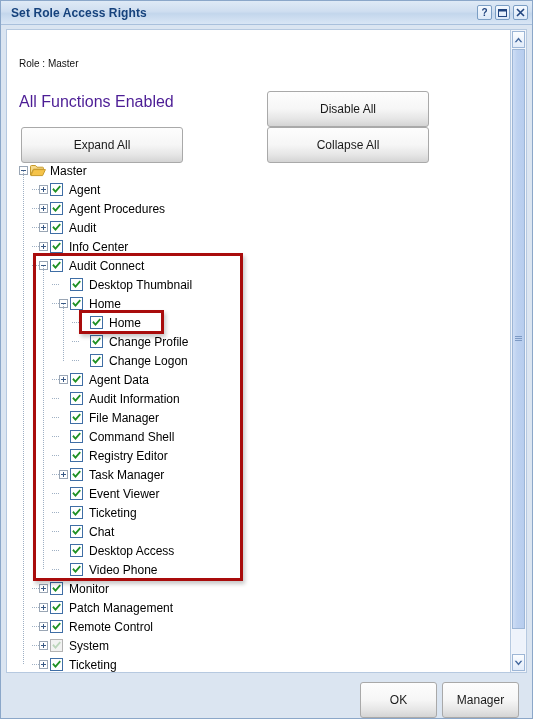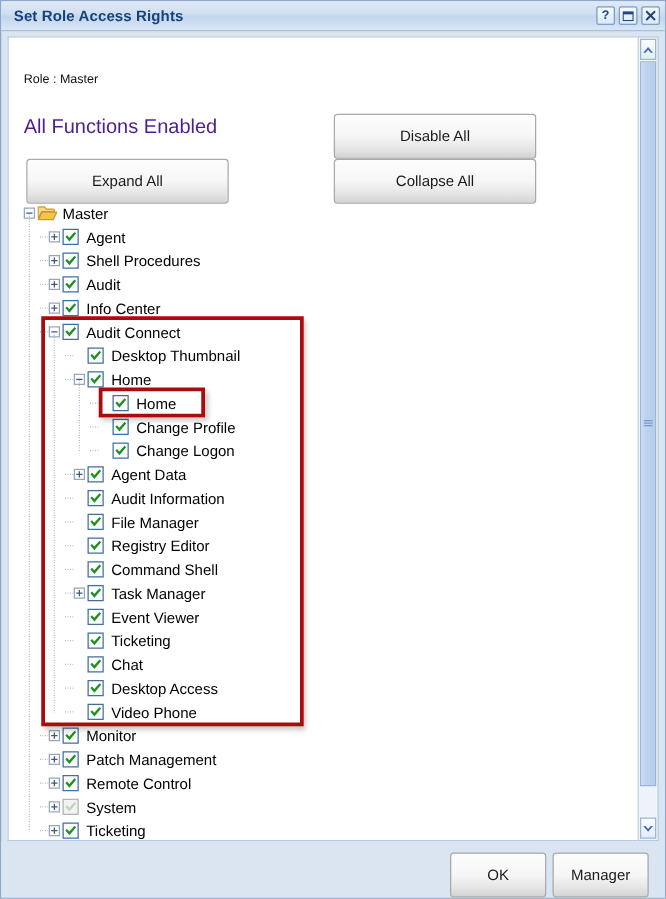--- a/index.html
+++ b/index.html
@@ -317,21 +317,21 @@
           </div>
           <div class="row">
             <span class="indent" style="width: 13px;"></span>
             <span class="stub"></span>
             <span class="exp plus"></span>
             <span class="cb">
               <svg width="11" height="11" viewBox="0 0 11 11">
                 <path d="M1.3 5.4 L2.6 4.1 L4.4 6.2 L8.6 1.5 L9.9 2.7 L4.5 9.1 Z" fill="#1f9123"></path>
               </svg>
             </span>
-            <span class="label bold">Shell Procedures</span>
+            <span class="label bold">Agent Procedures</span>
           </div>
           <div class="row">
             <span class="indent" style="width: 13px;"></span>
             <span class="stub"></span>
             <span class="exp plus"></span>
             <span class="cb">
               <svg width="11" height="11" viewBox="0 0 11 11">
                 <path d="M1.3 5.4 L2.6 4.1 L4.4 6.2 L8.6 1.5 L9.9 2.7 L4.5 9.1 Z" fill="#1f9123"></path>
               </svg>
             </span>
@@ -449,32 +449,32 @@
           </div>
           <div class="row">
             <span class="indent" style="width: 33px;"></span>
             <span class="stub"></span>
             <span class="exp-spacer"></span>
             <span class="cb">
               <svg width="11" height="11" viewBox="0 0 11 11">
                 <path d="M1.3 5.4 L2.6 4.1 L4.4 6.2 L8.6 1.5 L9.9 2.7 L4.5 9.1 Z" fill="#1f9123"></path>
               </svg>
             </span>
+            <span class="label bold">Command Shell</span>
+          </div>
+          <div class="row">
+            <span class="indent" style="width: 33px;"></span>
+            <span class="stub"></span>
+            <span class="exp-spacer"></span>
+            <span class="cb">
+              <svg width="11" height="11" viewBox="0 0 11 11">
+                <path d="M1.3 5.4 L2.6 4.1 L4.4 6.2 L8.6 1.5 L9.9 2.7 L4.5 9.1 Z" fill="#1f9123"></path>
+              </svg>
+            </span>
             <span class="label bold">Registry Editor</span>
-          </div>
-          <div class="row">
-            <span class="indent" style="width: 33px;"></span>
-            <span class="stub"></span>
-            <span class="exp-spacer"></span>
-            <span class="cb">
-              <svg width="11" height="11" viewBox="0 0 11 11">
-                <path d="M1.3 5.4 L2.6 4.1 L4.4 6.2 L8.6 1.5 L9.9 2.7 L4.5 9.1 Z" fill="#1f9123"></path>
-              </svg>
-            </span>
-            <span class="label bold">Command Shell</span>
           </div>
           <div class="row">
             <span class="indent" style="width: 33px;"></span>
             <span class="stub"></span>
             <span class="exp plus"></span>
             <span class="cb">
               <svg width="11" height="11" viewBox="0 0 11 11">
                 <path d="M1.3 5.4 L2.6 4.1 L4.4 6.2 L8.6 1.5 L9.9 2.7 L4.5 9.1 Z" fill="#1f9123"></path>
               </svg>
             </span>

